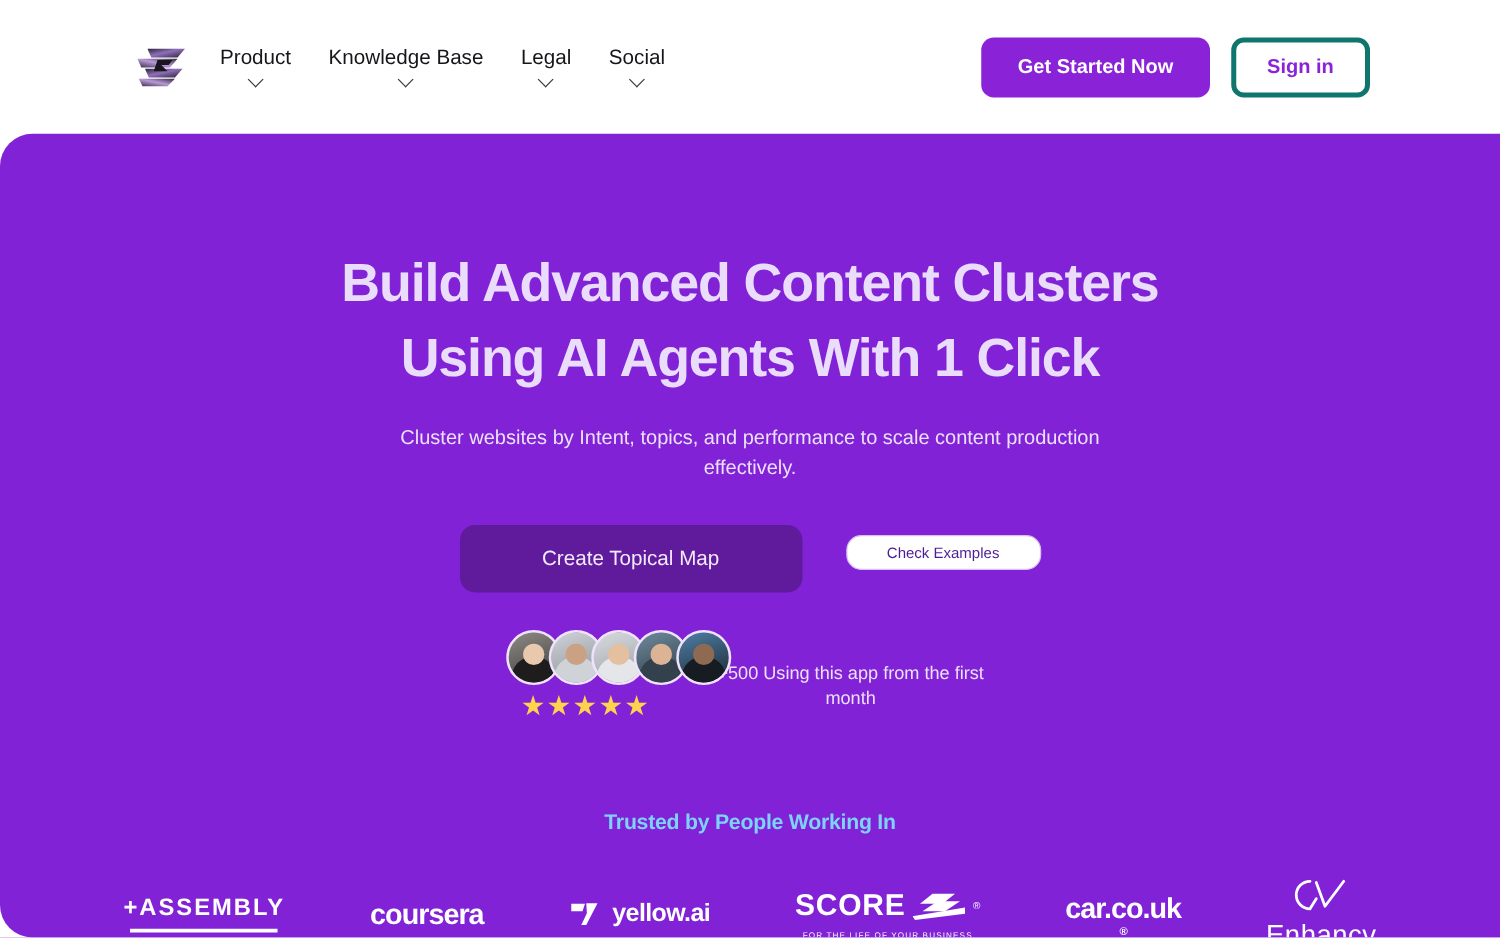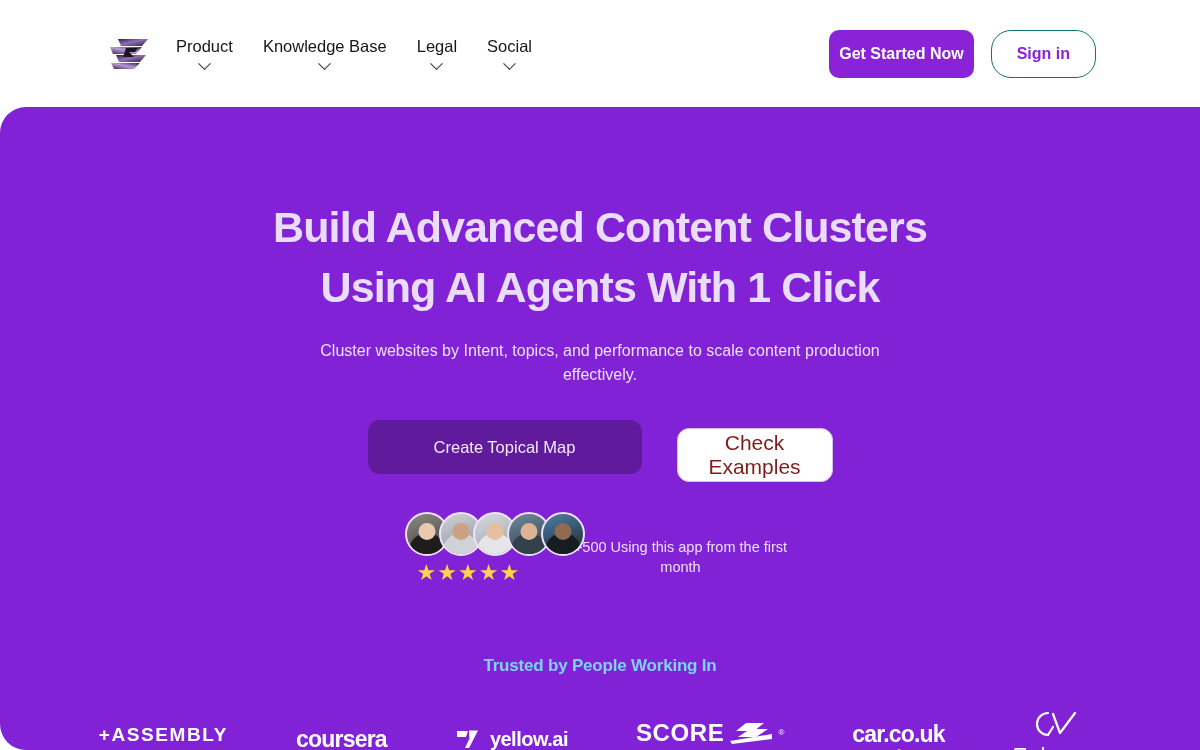--- a/index.html
+++ b/index.html
@@ -57,33 +57,33 @@
   .header-actions {
     display: flex;
     align-items: center;
     gap: 17px;
   }
   .btn-primary-header {
     background: #8a23d8;
     color: #ffffff;
     border: none;
     border-radius: 10px;
-    padding: 0 10px;
+    padding: 0 29px;
     height: 48px;
     font-size: 16px;
     font-weight: 700;
     font-family: inherit;
     cursor: pointer;
     white-space: nowrap;
   }
   .btn-signin {
     background: #ffffff;
     color: #8a23d8;
-    border: 1px solid #0f766e;
-    border-radius: 20px;
+    border: 4px solid #0f766e;
+    border-radius: 10px;
     padding: 0 25px;
     height: 48px;
     font-size: 16px;
     font-weight: 600;
     font-family: inherit;
     cursor: pointer;
     white-space: nowrap;
   }
 
   
@@ -127,27 +127,27 @@
     border: none;
     border-radius: 12px;
     width: 274px;
     height: 54px;
     font-size: 16.5px;
     font-family: inherit;
     cursor: pointer;
   }
   .btn-examples {
     background: #ffffff;
-    color: #7f1d1d;
+    color: #4c1d95;
     border: 1px solid #d7bff0;
     border-radius: 12px;
     width: 156px;
-    height: 54px;
+    height: 28px;
     margin-top: 8px;
-    font-size: 21px;
+    font-size: 12px;
     font-family: inherit;
     cursor: pointer;
   }
 
   
   .proof {
     margin-top: 30px;
     display: flex;
     justify-content: center;
     align-items: flex-start;

